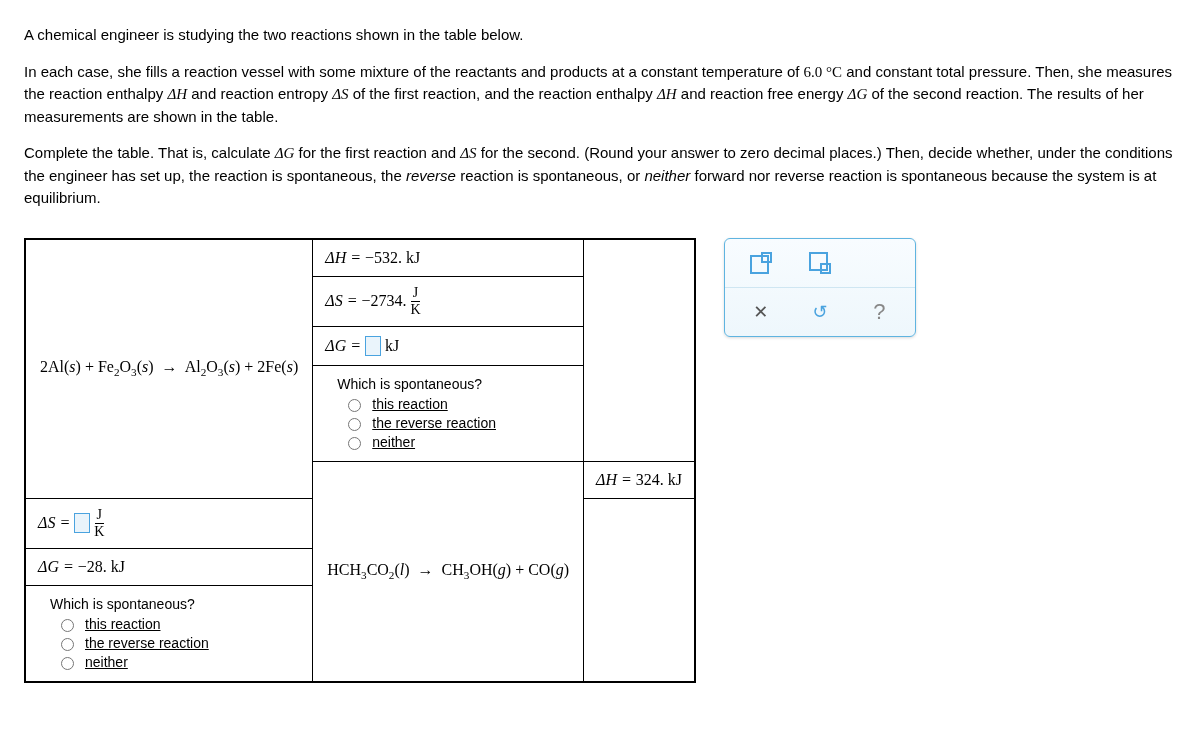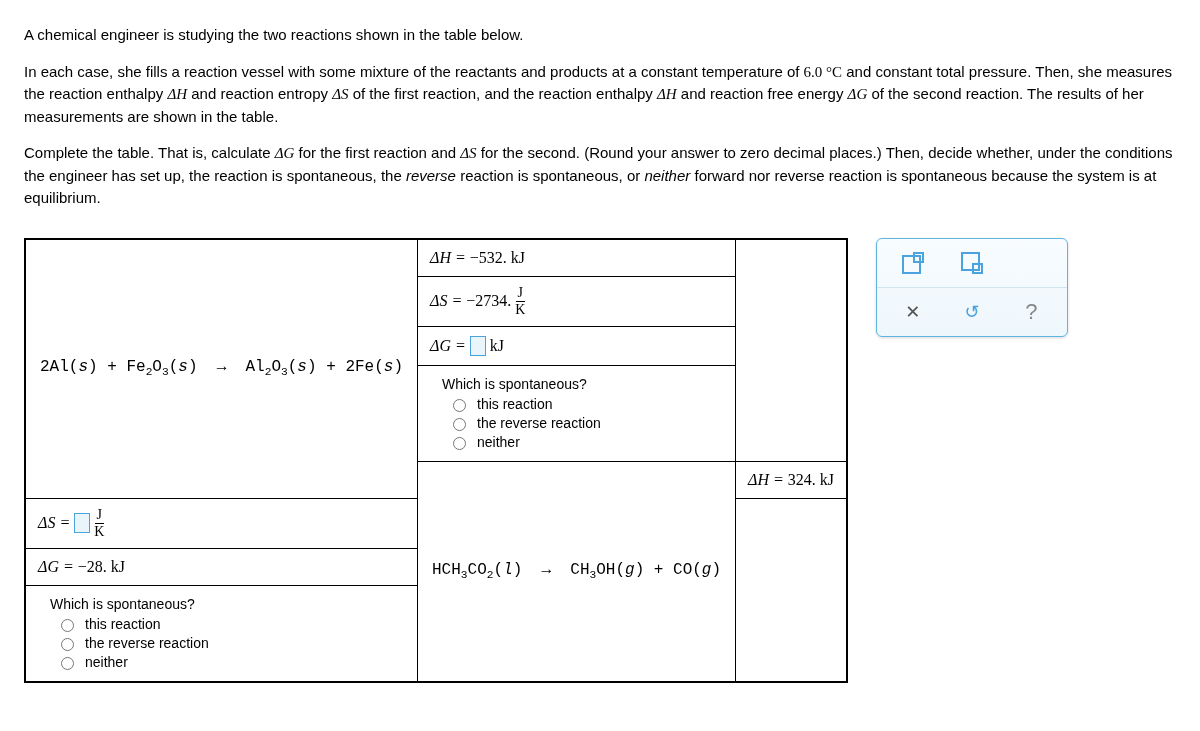--- a/index.html
+++ b/index.html
@@ -25,21 +25,21 @@
     border: 2px solid #000;
   }
   table.reactions td {
     border: 1px solid #000;
     padding: 6px 12px;
     vertical-align: middle;
     font-size: 14px;
   }
   table.reactions td.rxn-cell {
     padding: 22px 14px;
-    font-family: Liberation Mono, monospace;
+    font-family: Liberation Serif, serif;
     font-size: 16px;
     white-space: nowrap;
   }
   .eq-line {
     display: flex;
     align-items: center;
     gap: 4px;
     font-family: 'Times New Roman', serif;
     font-size: 16px;
     padding: 3px 0;
@@ -69,20 +69,21 @@
     font-family: Arial, sans-serif;
     font-size: 14px;
   }
   .spont-block .q { margin-bottom: 4px; }
   .opt {
     display: flex;
     align-items: center;
     gap: 8px;
     margin: 3px 0;
     padding-left: 6px;
+    text-decoration: underline;
   }
   .opt input[type=radio]{
     width:13px; height:13px;
   }
   sub { font-size: 0.7em; }
 
   
   .toolbox {
     margin-left: 28px;
     border: 1px solid #5fb4e0;

